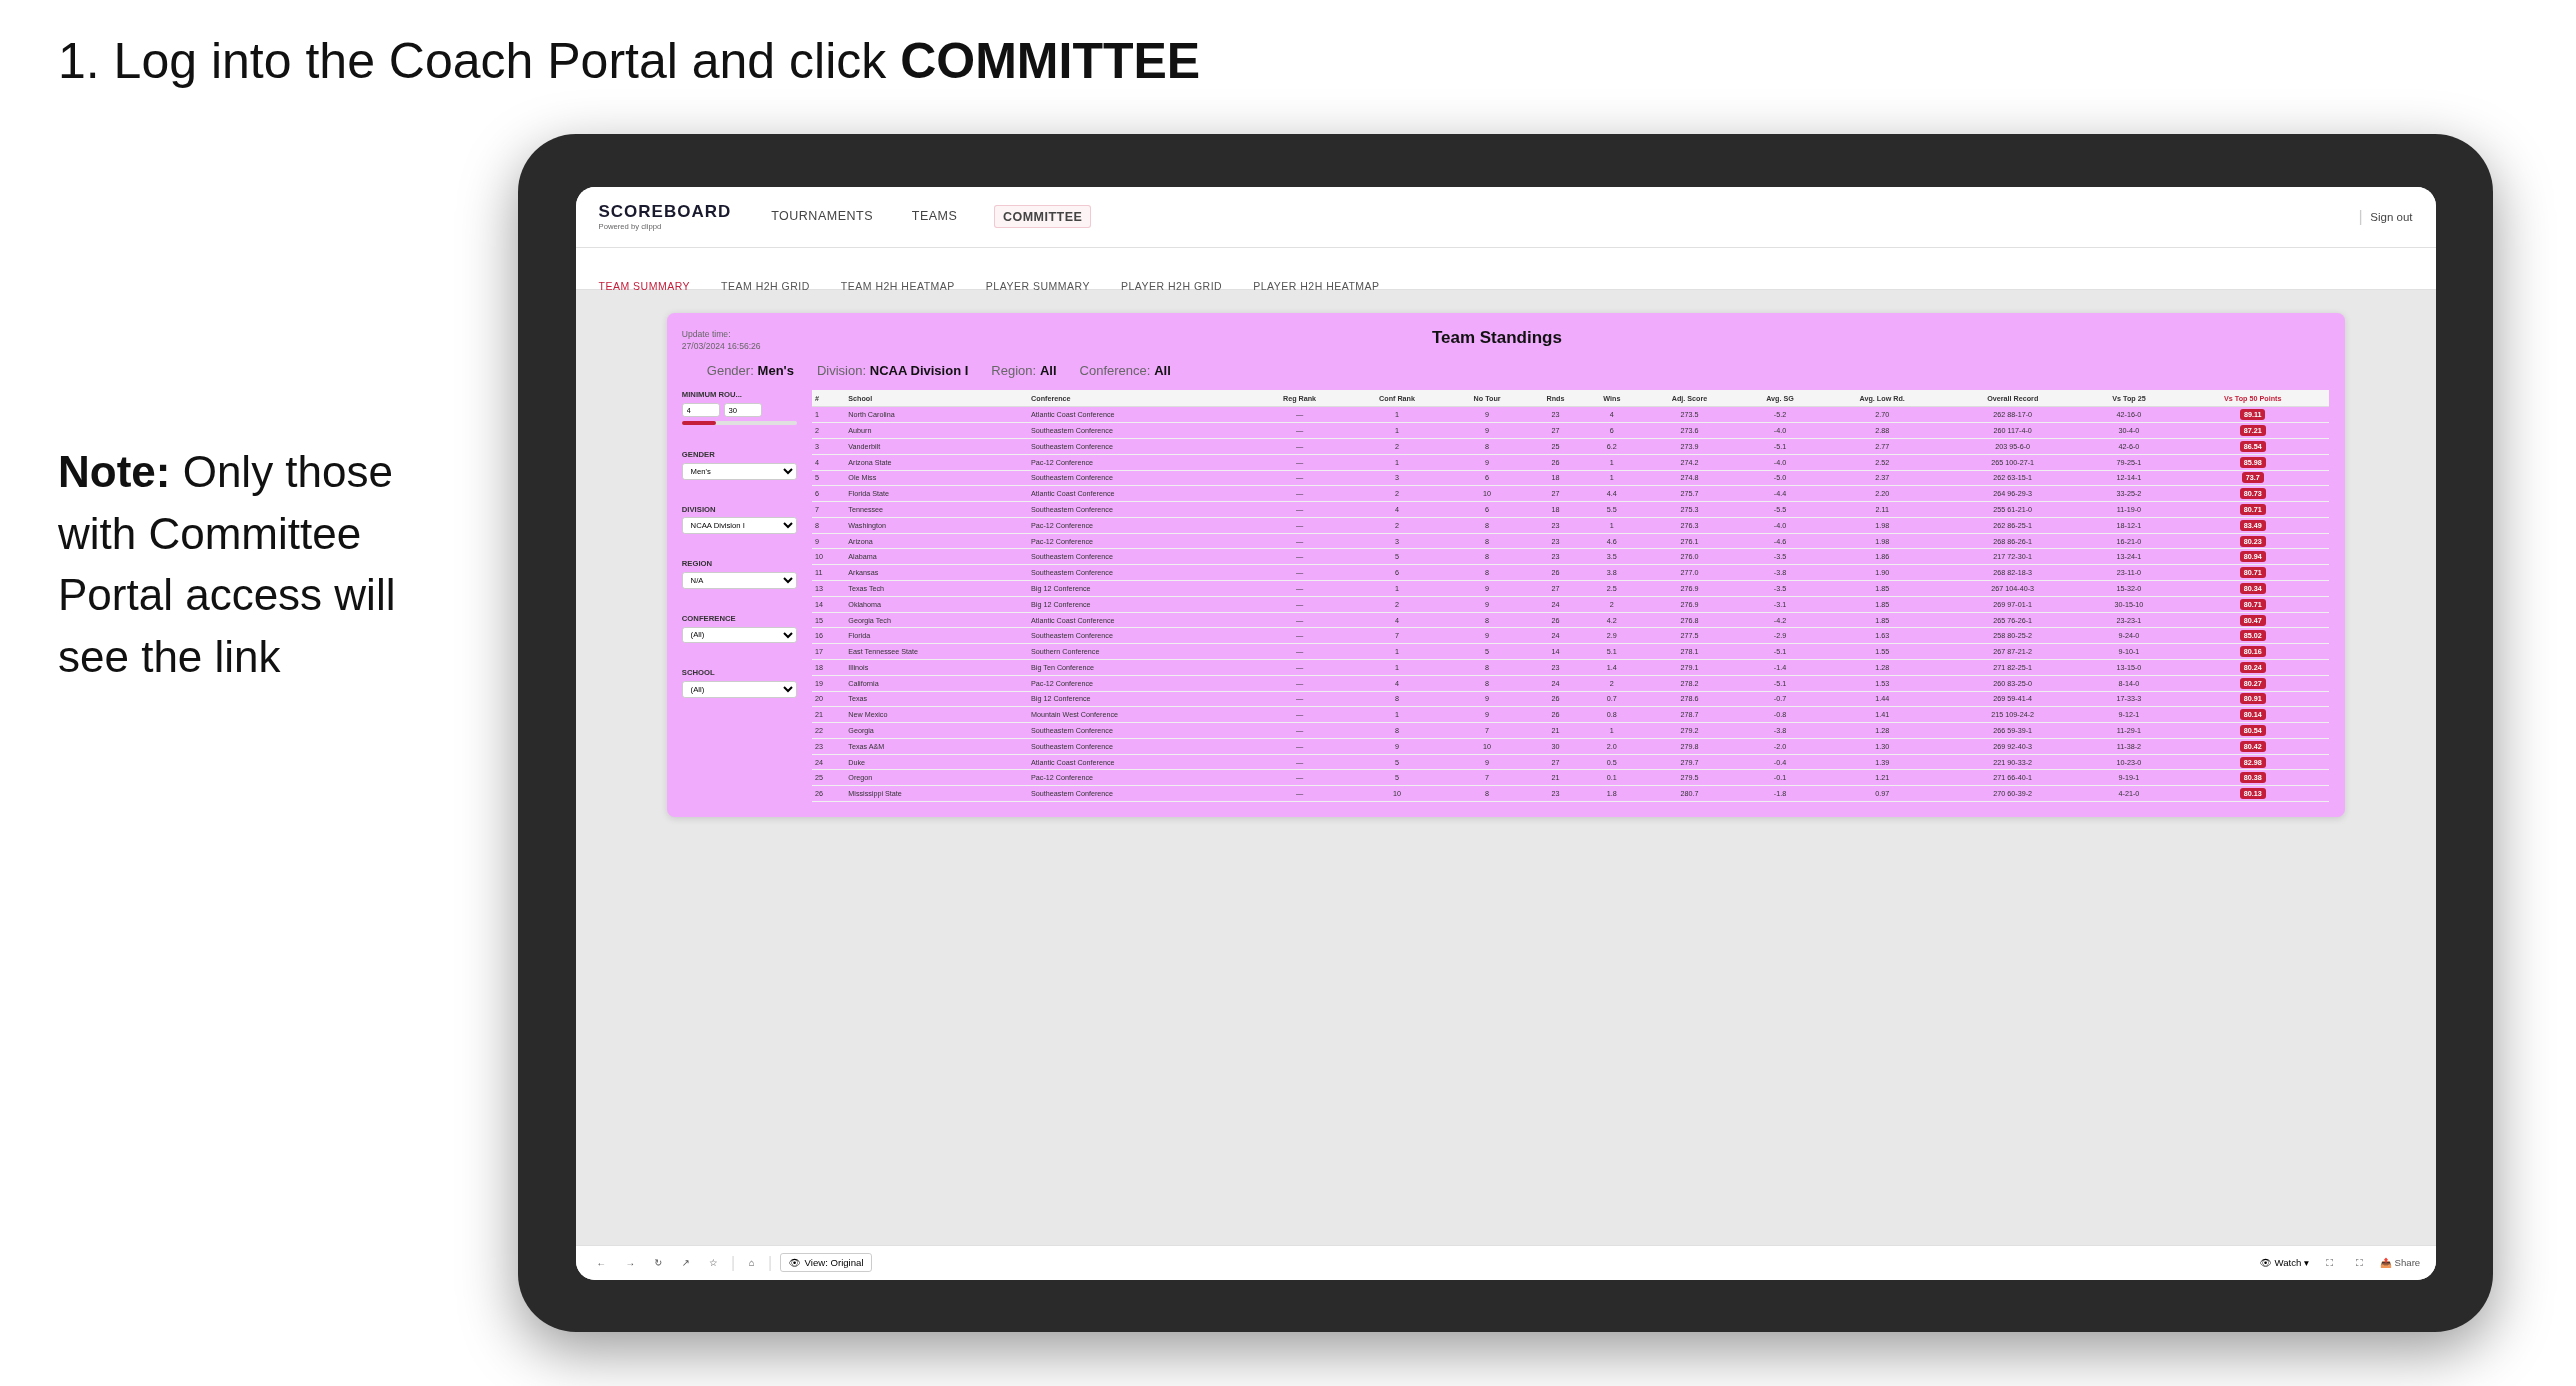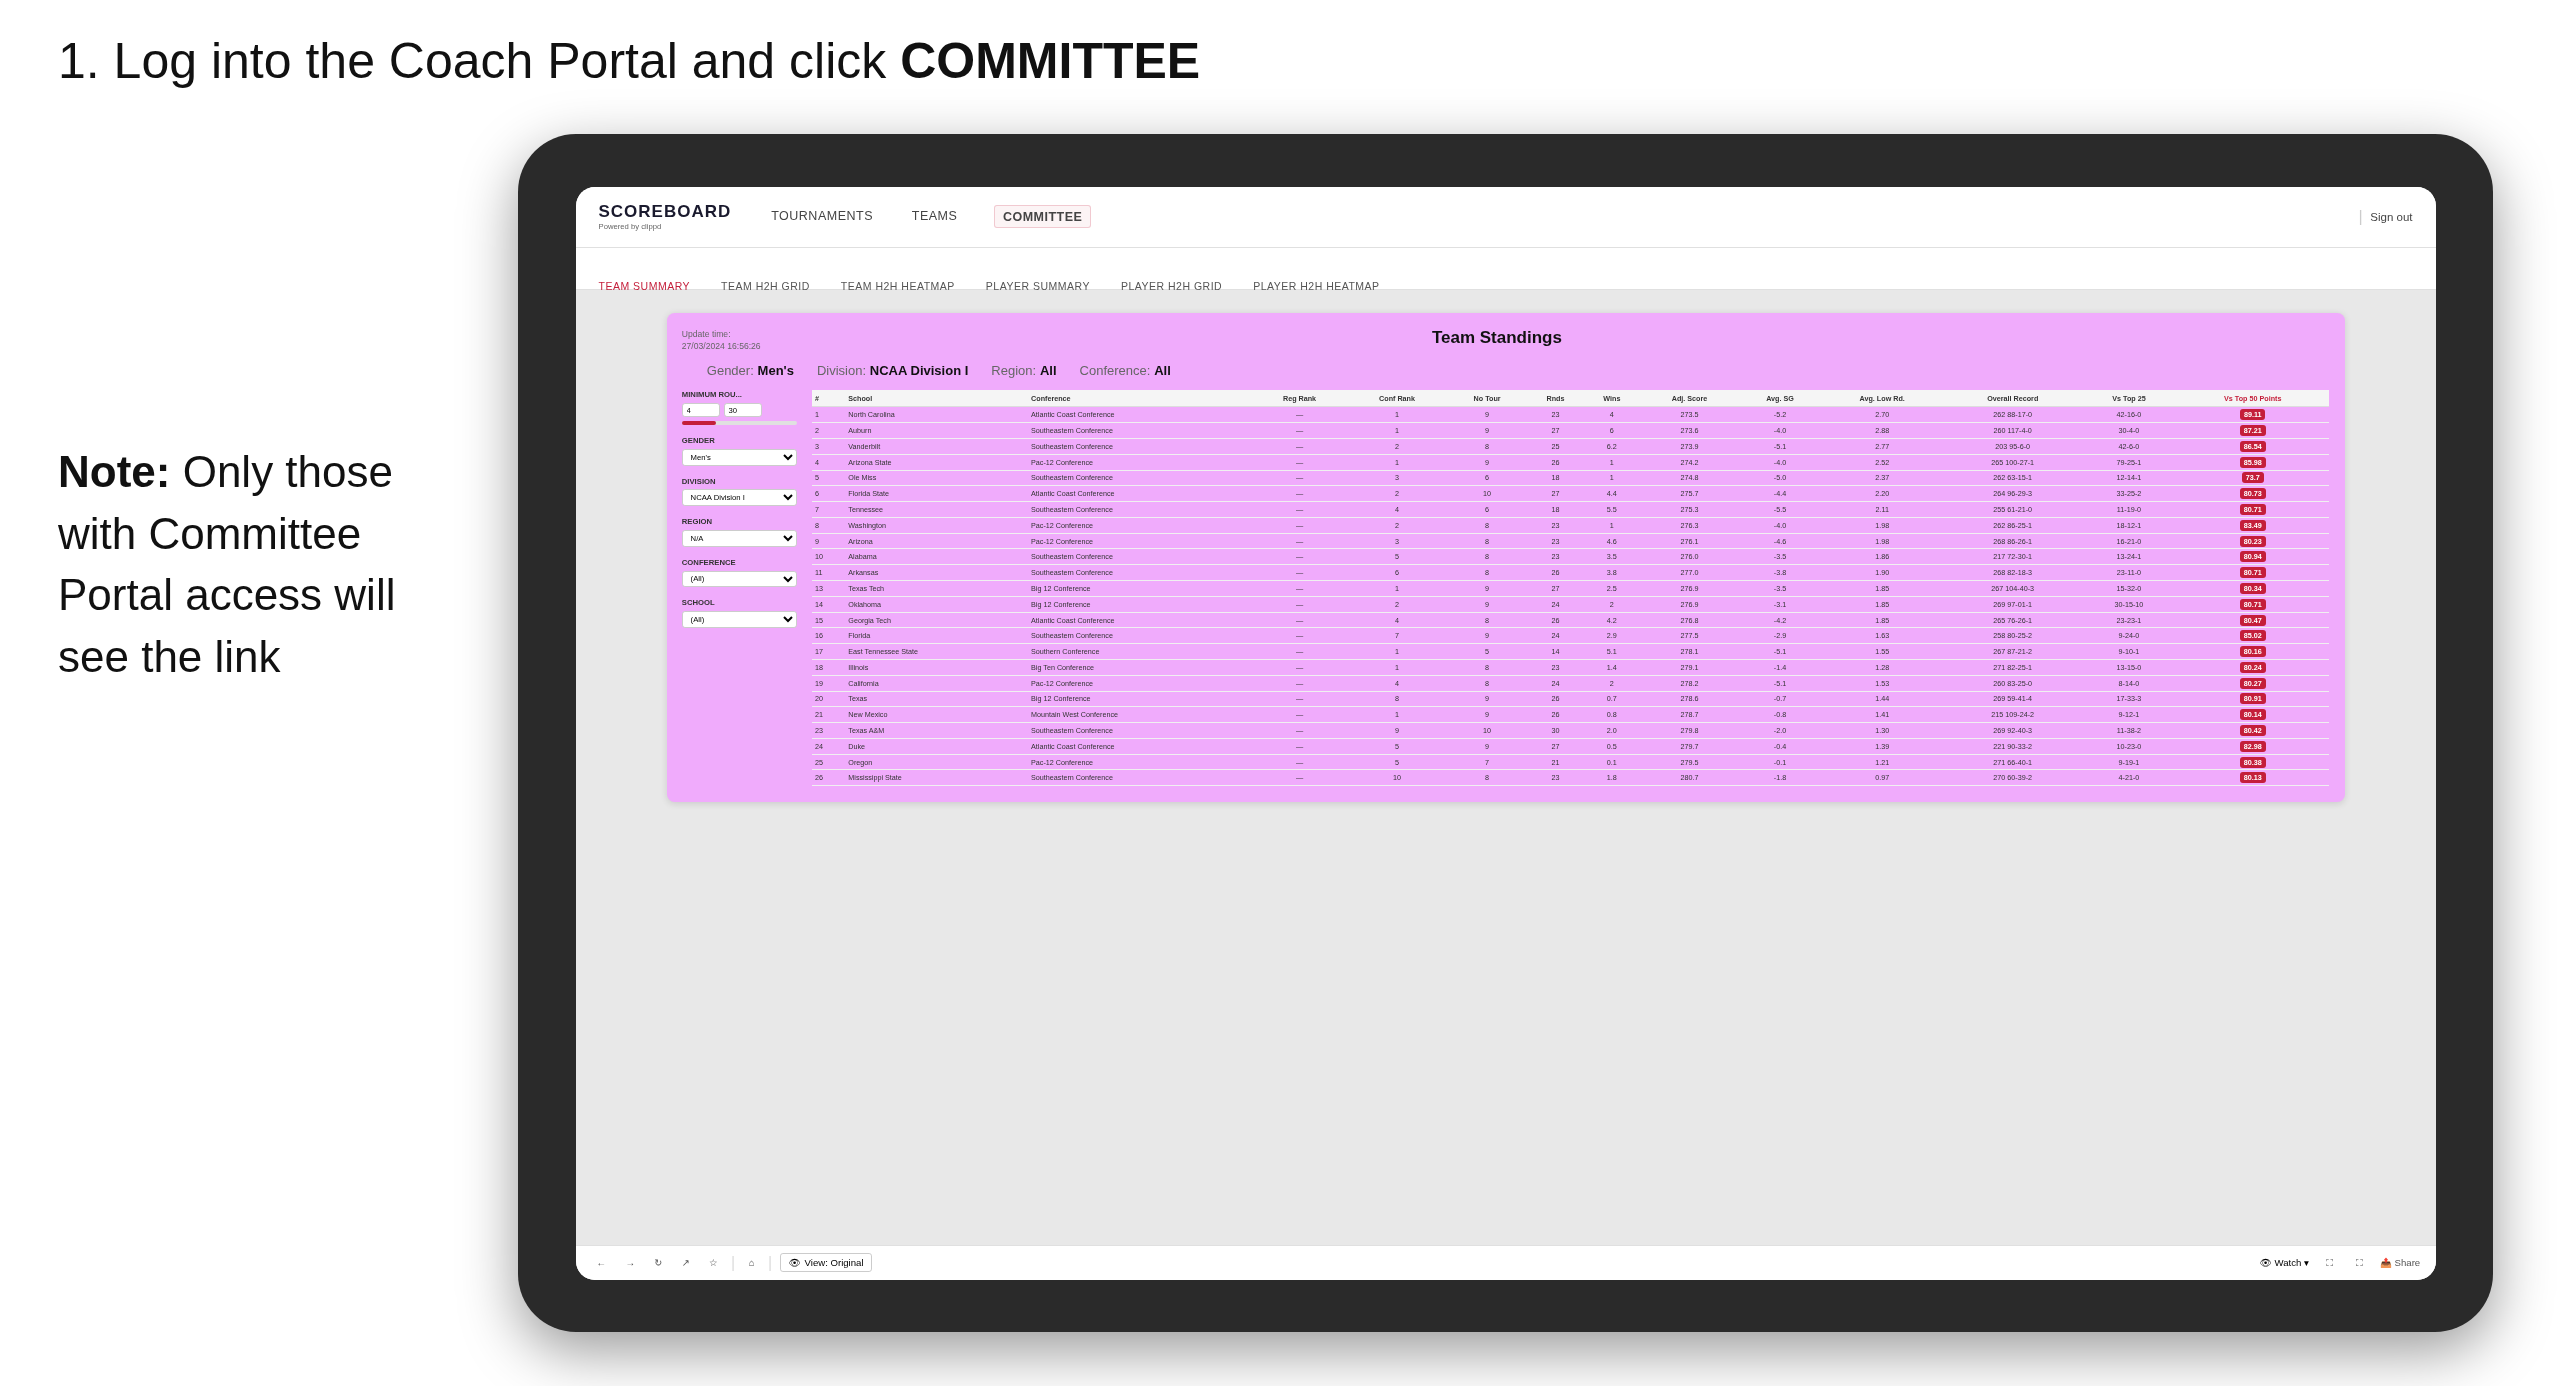--- a/index.html
+++ b/index.html
@@ -228,21 +228,21 @@
       gap: 15.3px;
     }
 
     
     .sidebar-filters {
       width: 115px;
       flex-shrink: 0;
       font-size: 8.6px;
     }
     .filter-group {
-      margin-bottom: 11px;
+      margin-bottom: 25px;
     }
     .filter-group-label {
       font-weight: 700;
       font-size: 7.7px;
       color: #333;
       text-transform: uppercase;
       margin-bottom: 3.8px;
     }
     .filter-inputs {
       display: flex;
@@ -859,20 +859,36 @@
     <td>26</td>
     <td>0.8</td>
     <td>278.7</td>
     <td>-0.8</td>
     <td>1.41</td>
     <td>215 109-24-2</td>
     <td>9-12-1</td>
     <td><span class="points-badge">80.14</span></td>
   </tr>
                   <tr>
+    <td class="left">22</td>
+    <td class="left">Georgia</td>
+    <td class="left">Southeastern Conference</td>
+    <td class="dash-cell">—</td>
+    <td>8</td>
+    <td>7</td>
+    <td>21</td>
+    <td>1</td>
+    <td>279.2</td>
+    <td>-3.8</td>
+    <td>1.28</td>
+    <td>266 59-39-1</td>
+    <td>11-29-1</td>
+    <td><span class="points-badge">80.54</span></td>
+  </tr>
+                  <tr>
     <td class="left">23</td>
     <td class="left">Texas A&amp;M</td>
     <td class="left">Southeastern Conference</td>
     <td class="dash-cell">—</td>
     <td>9</td>
     <td>10</td>
     <td>30</td>
     <td>2.0</td>
     <td>279.8</td>
     <td>-2.0</td>

